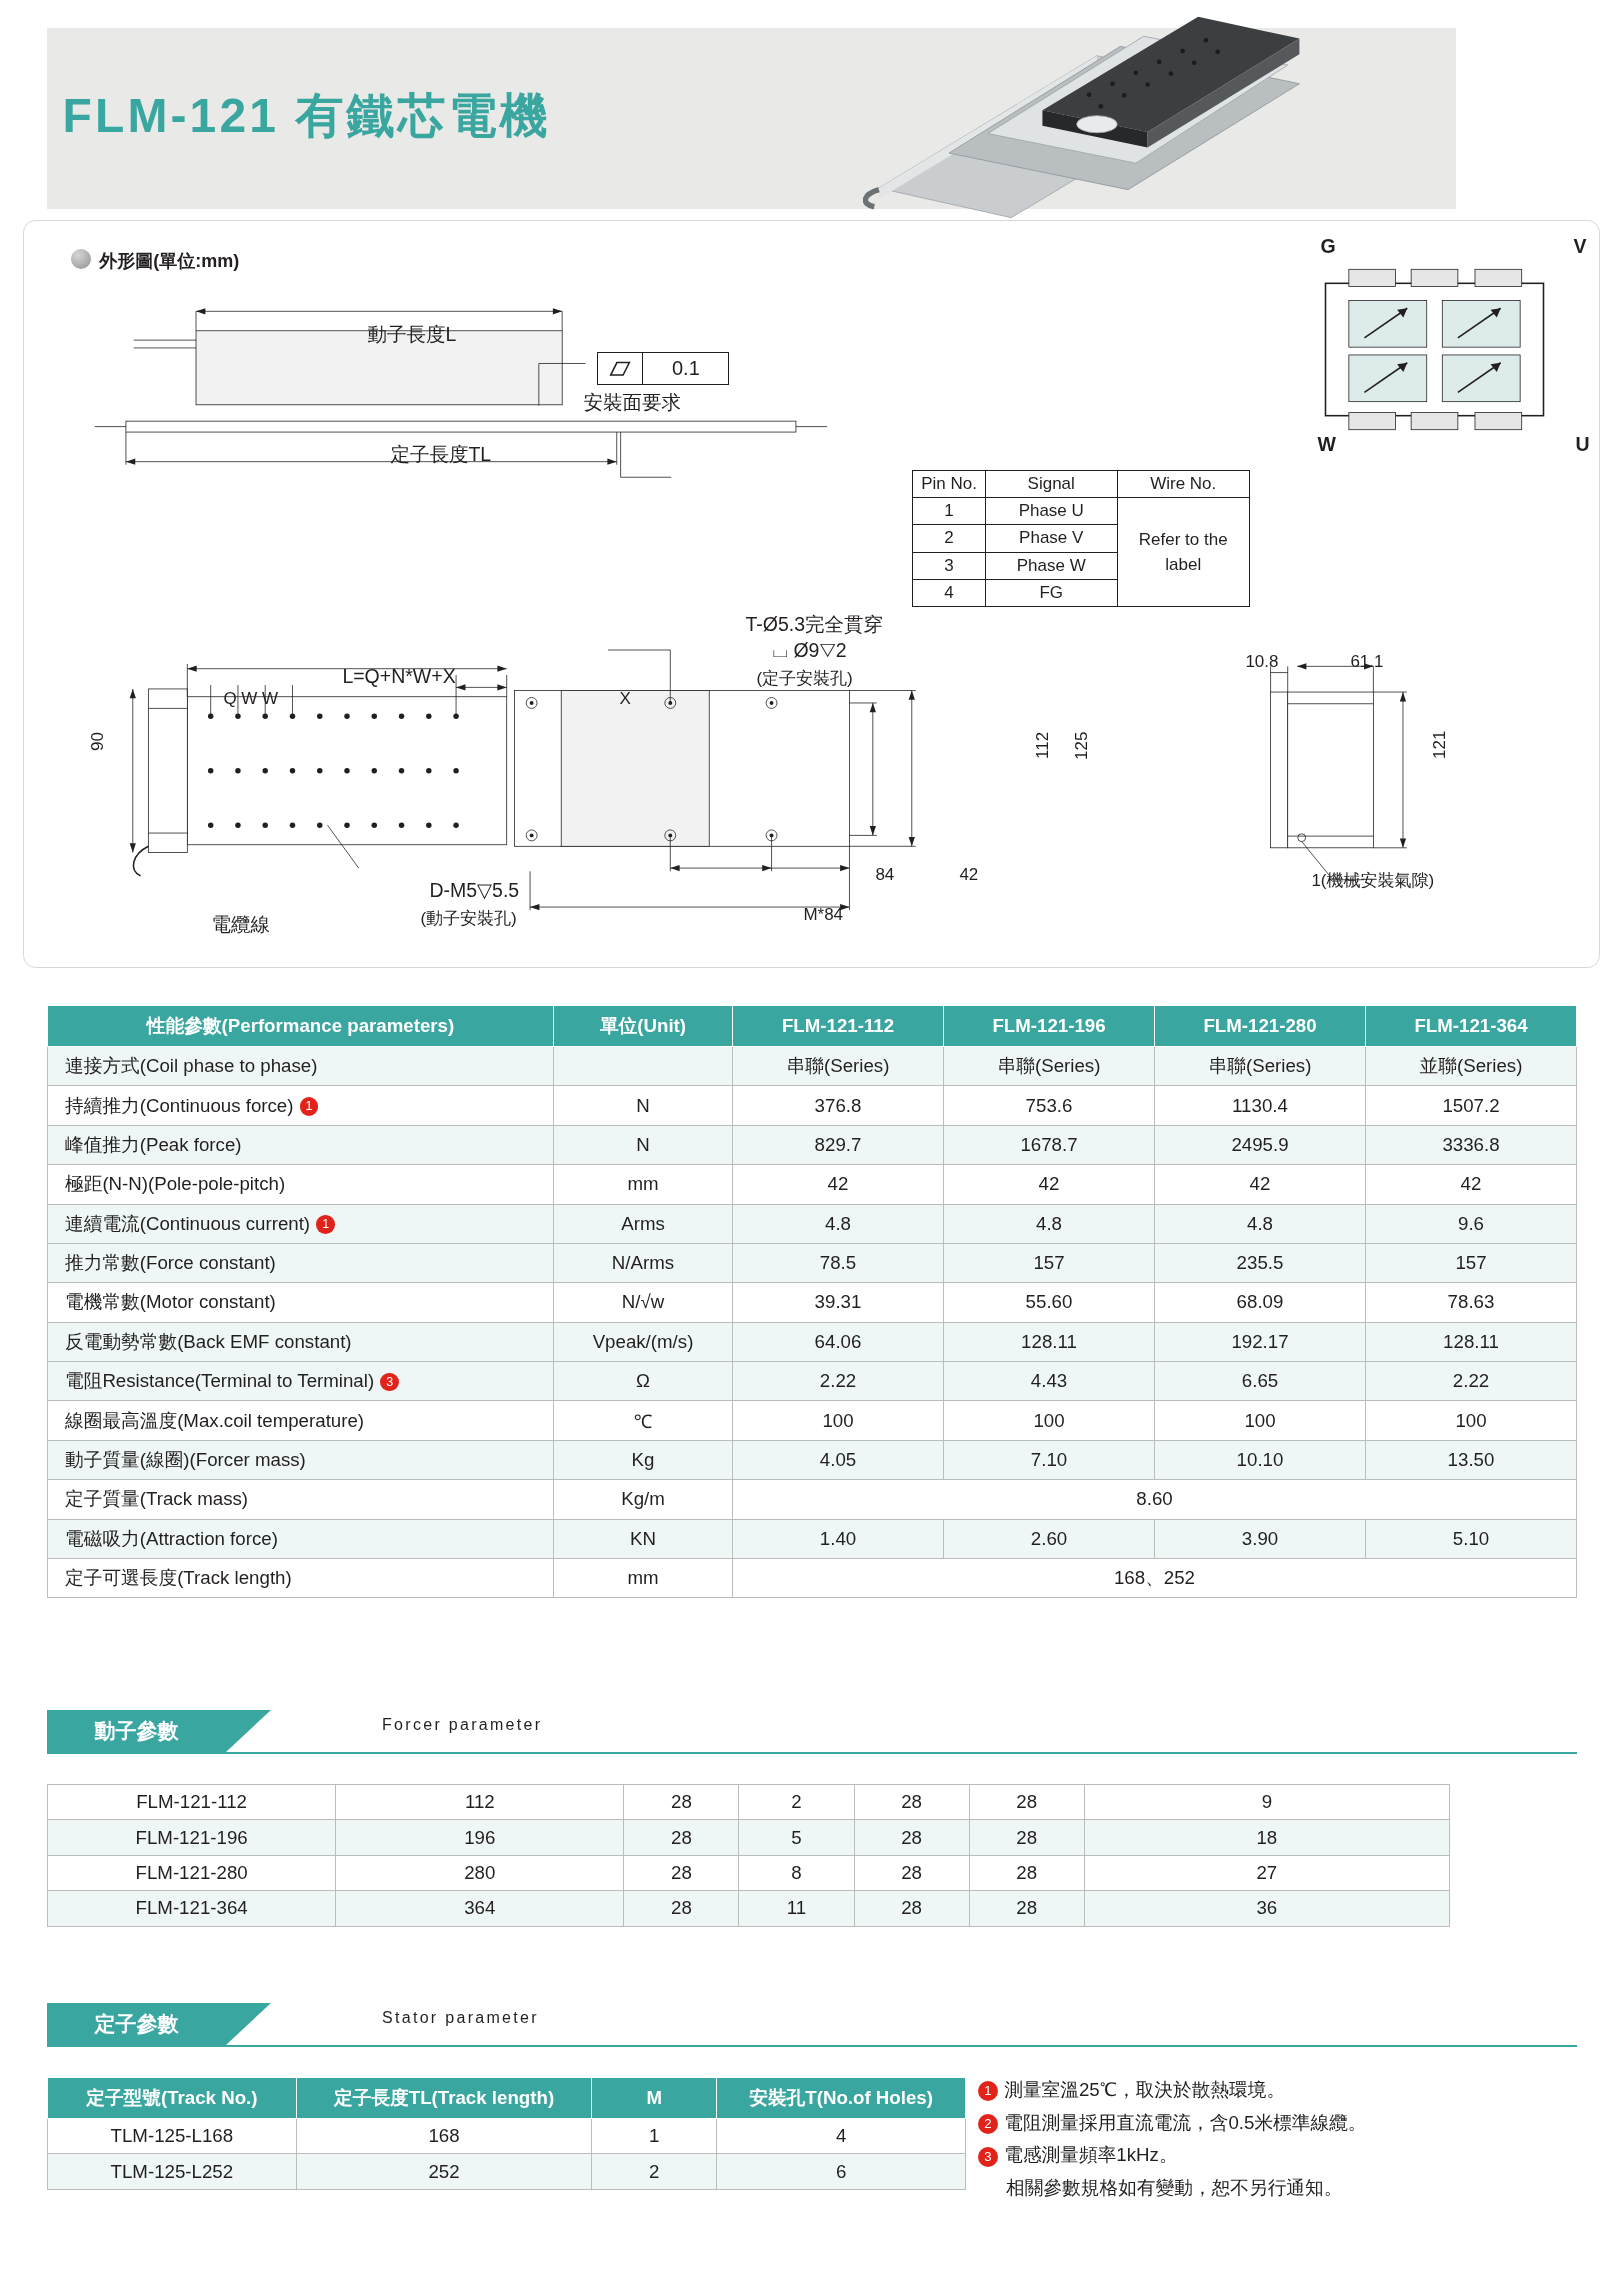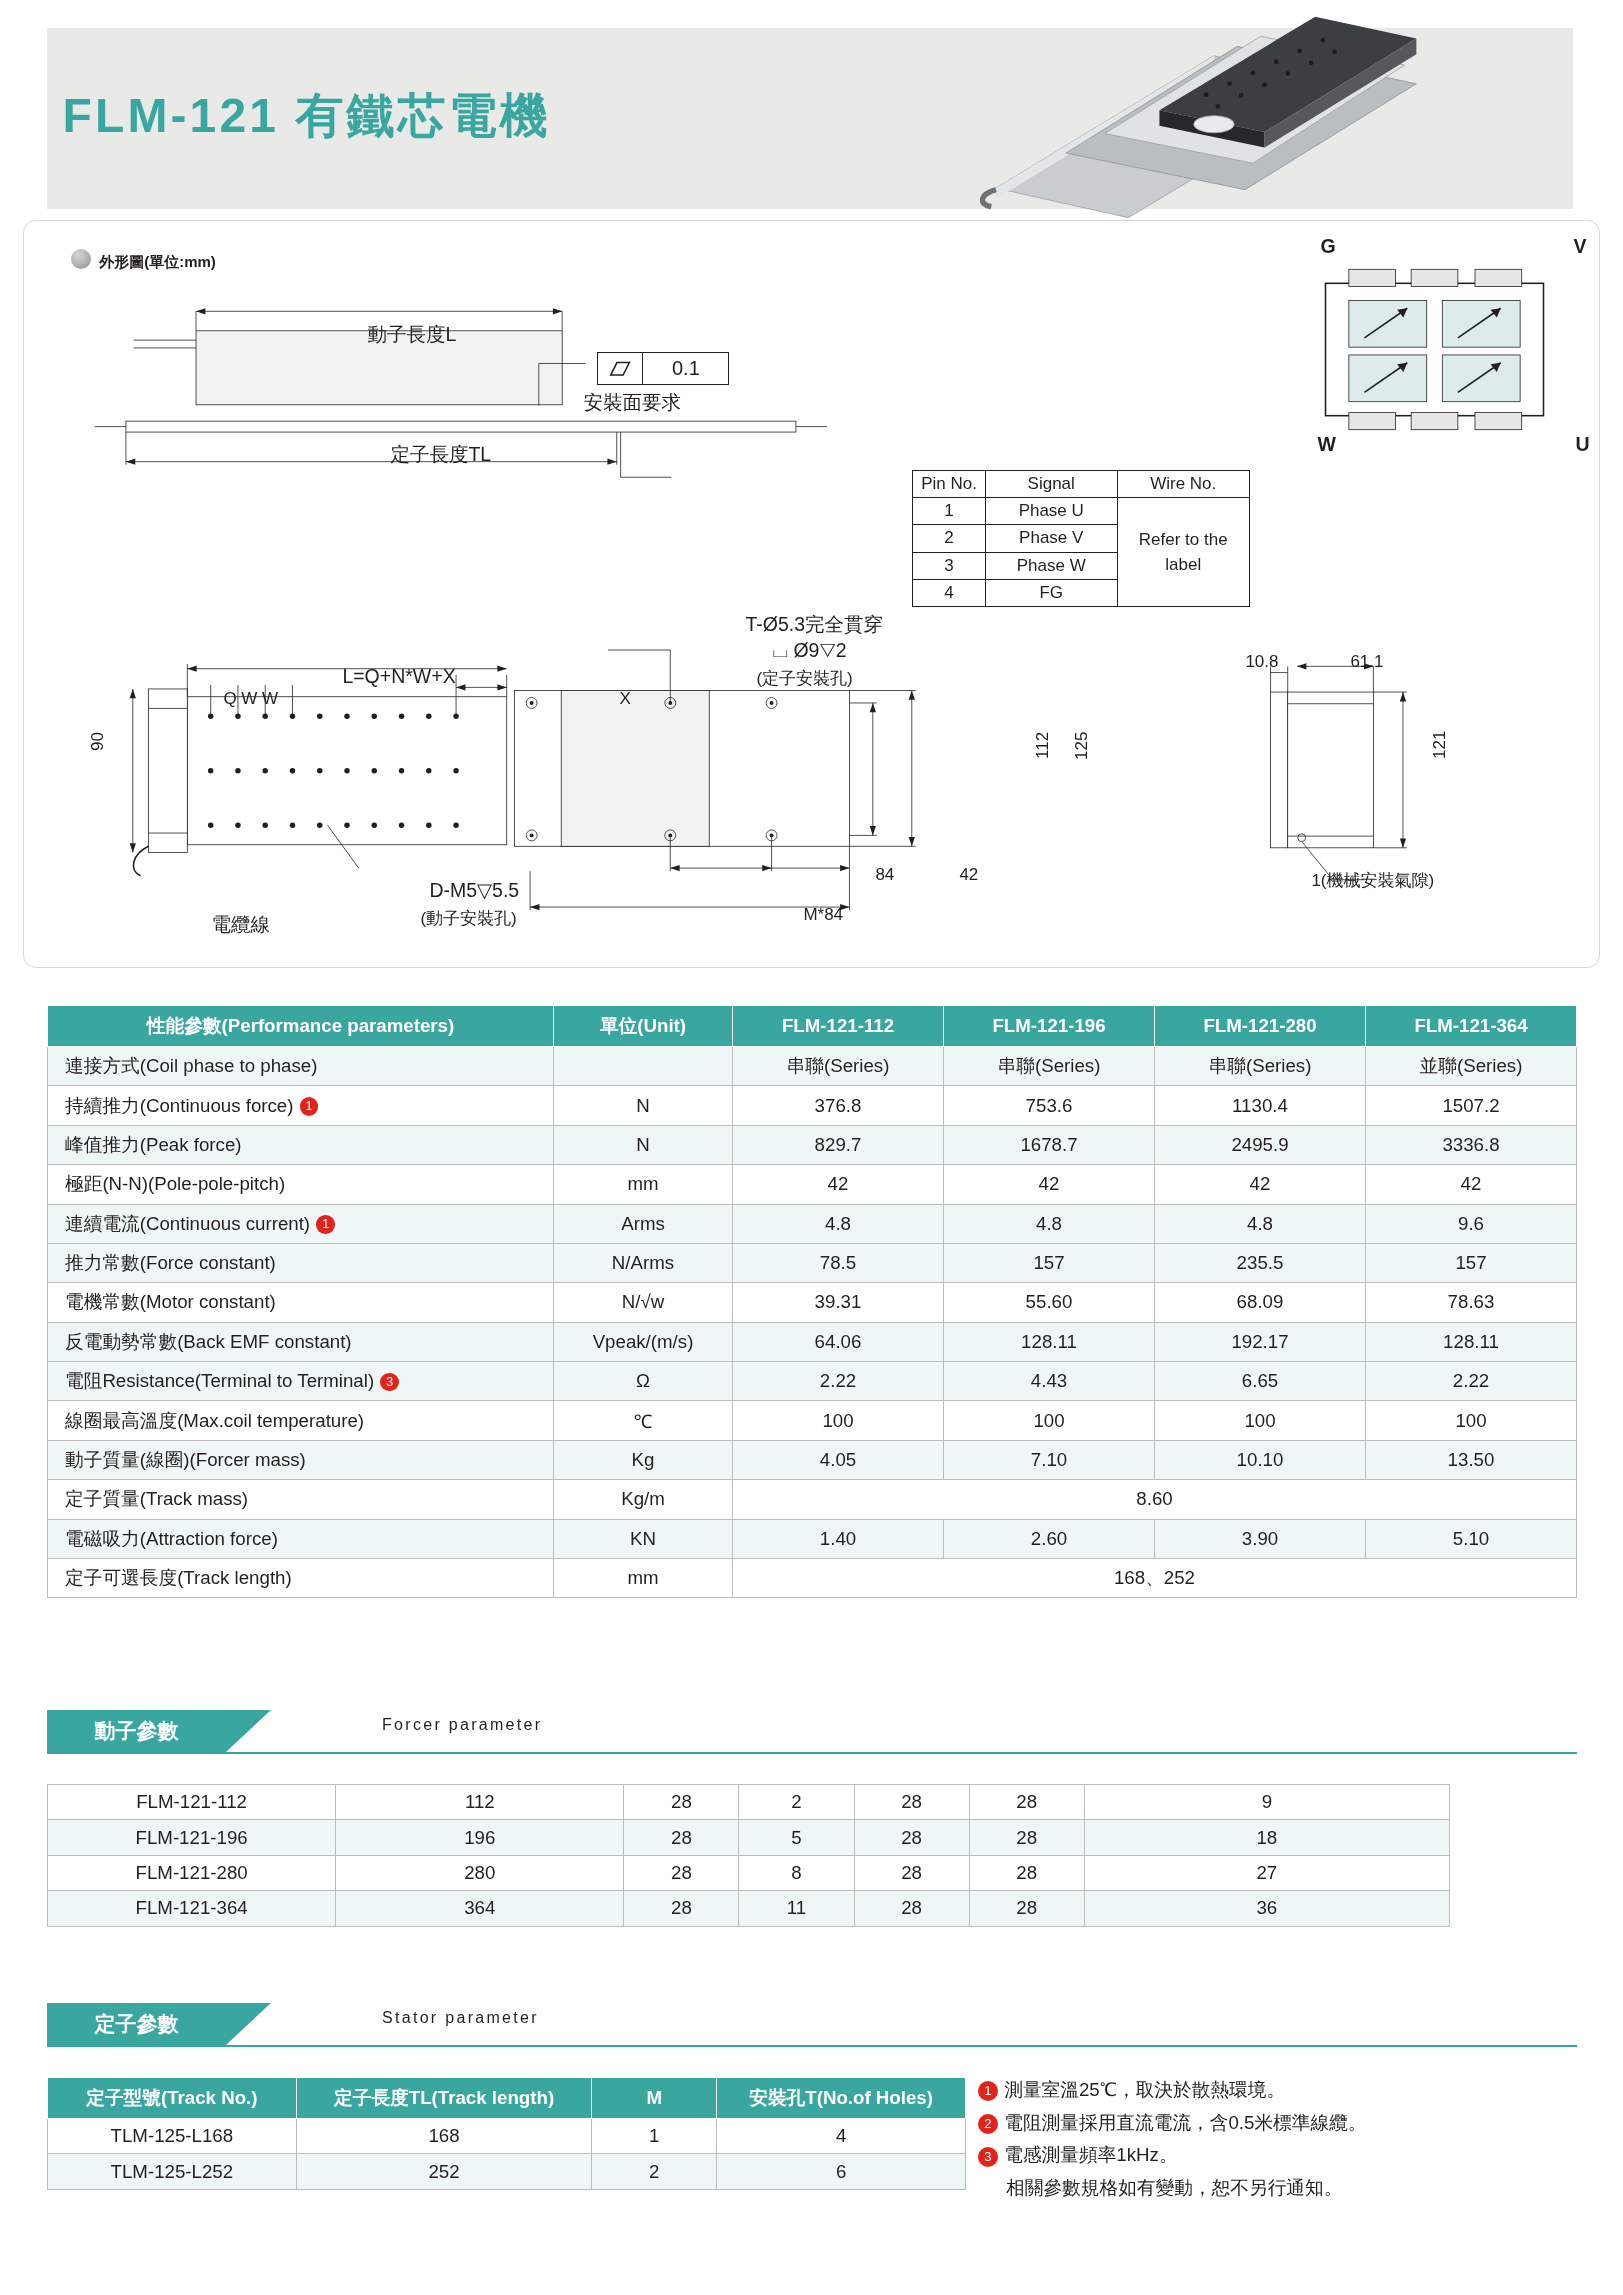--- a/index.html
+++ b/index.html
@@ -7,38 +7,38 @@
   body {
     width:1624px; height:2295px;
     background:#ffffff;
     font-family:"Liberation Sans", sans-serif;
     color:#231f20;
     position:relative;
     overflow:hidden;
   }
   
   .header {
-    position:absolute; left:47px; top:28px; width:1526px; height:181px;
+    position:absolute; left:47px; top:28px; width:1409px; height:181px;
     background:#e9e9e7;
   }
   .header-title {
     position:absolute; left:15.6px; top:56px;
     font-size:48px; font-weight:bold; letter-spacing:3.1px;
     color:#3aa6a0;
   }
   .header-img {
     position:absolute; right:94px; top:-18.7px; width:499px; height:218px;
   }
   
   .panel {
     position:absolute; left:23.4px; top:220px; width:1577px; height:748px;
     background:#fff; border:1.6px solid #d7d7d7; border-radius:12.5px;
   }
   .dot-title {
-    position:absolute; left:47px; top:28px; font-size:15px; font-weight:bold;
+    position:absolute; left:47px; top:28px; font-size:18px; font-weight:bold;
   }
   .dot-title .bullet {
     display:inline-block; width:20px;height:20px;border-radius:50%;
     background:radial-gradient(circle at 35% 30%, #d7d7d7, #8f8f8f);
     margin-right:7.8px; vertical-align:-2.3px;
   }
   .lbl { position:absolute; font-size:19.5px; white-space:nowrap; }
   .lbl.sm { font-size:17px; }
 
   

